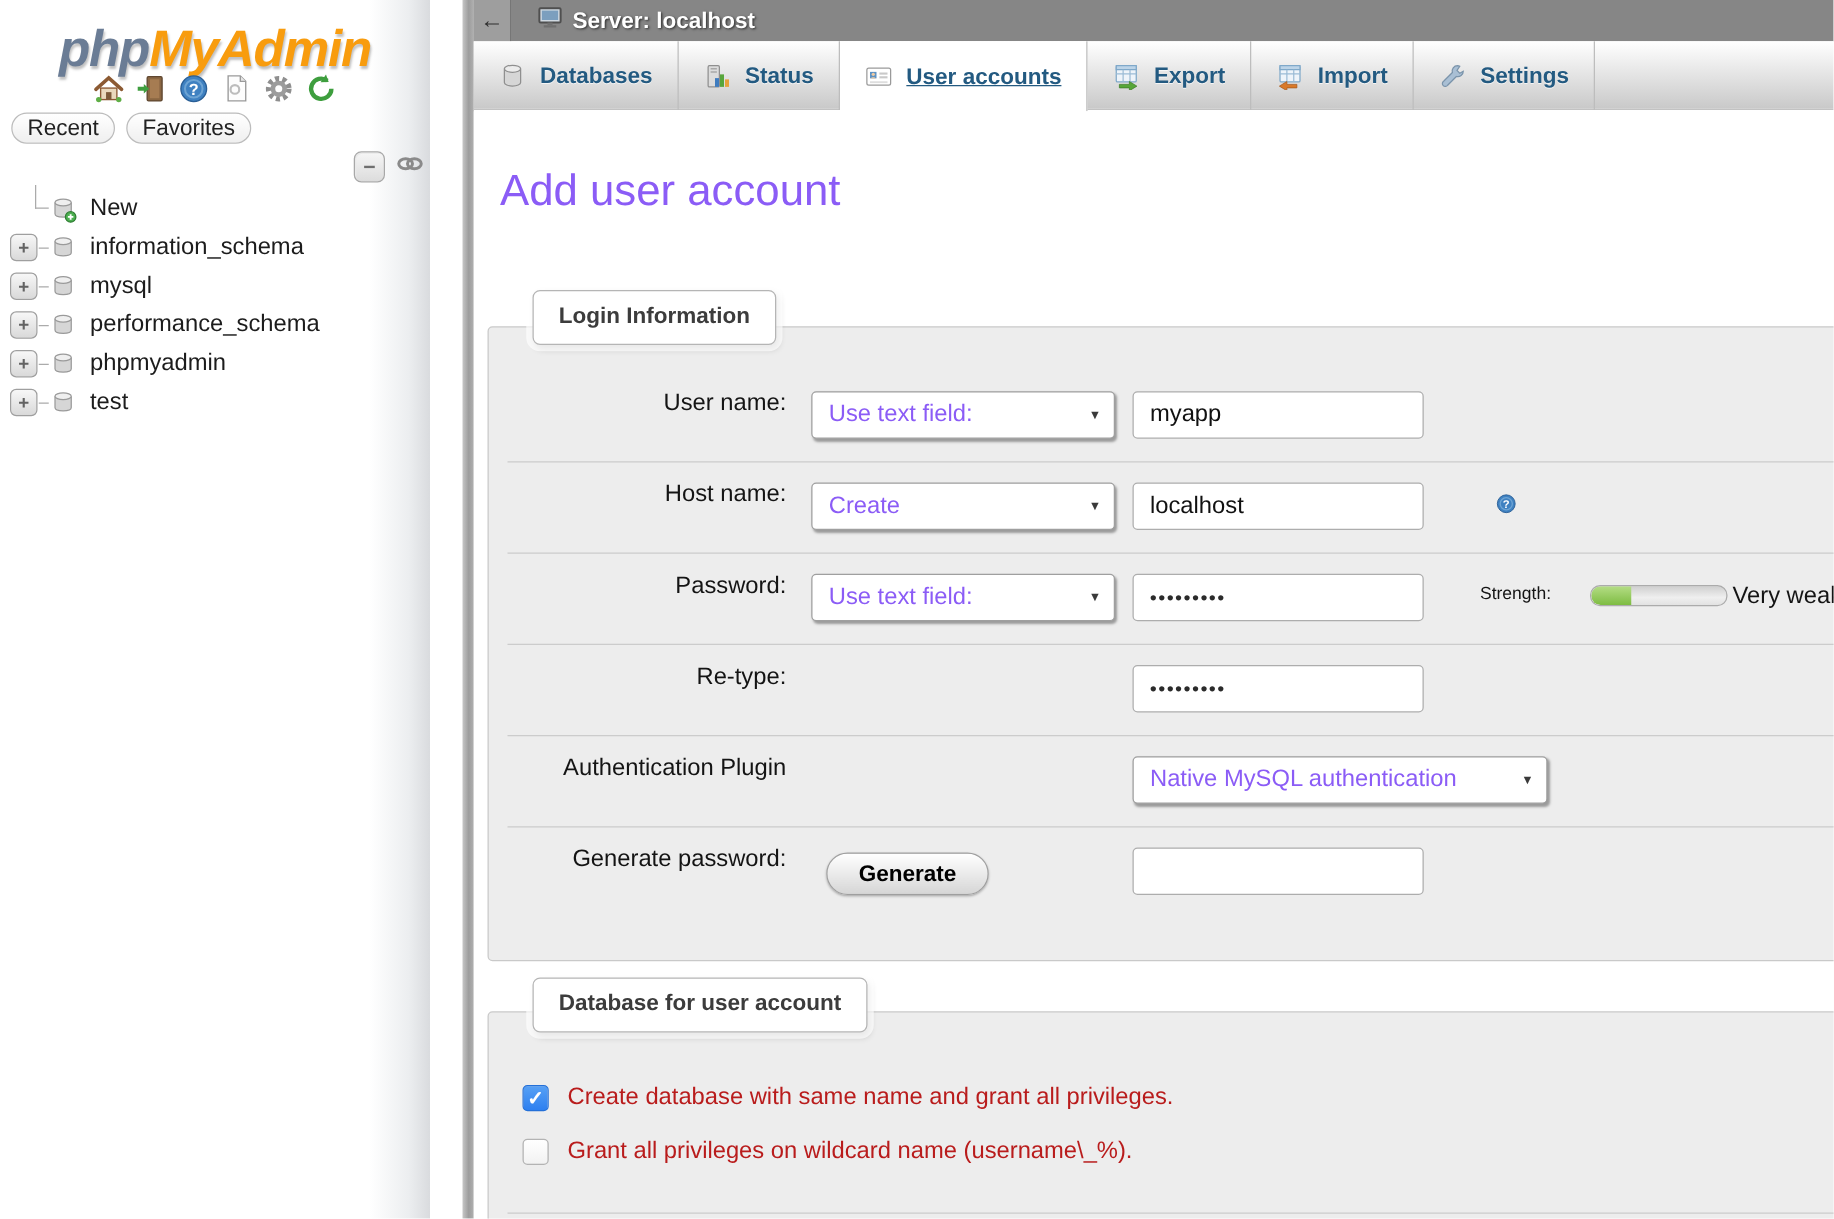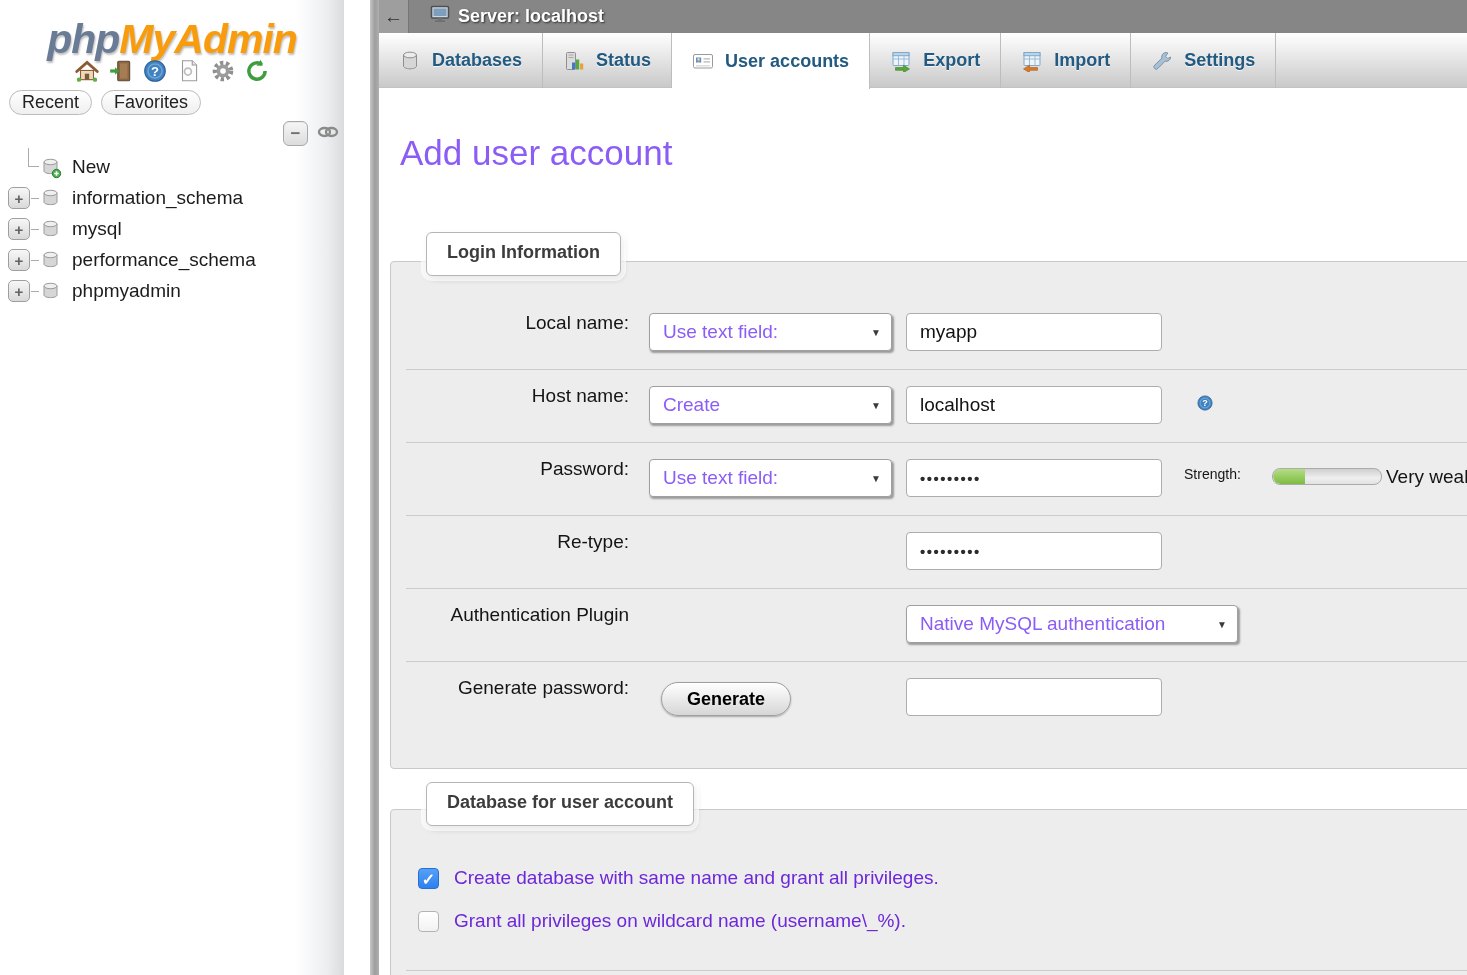--- a/index.html
+++ b/index.html
@@ -57,21 +57,21 @@
   .server { display:flex; align-items:center; gap:7px; margin-left:21px; color:#fff;
             font-size:18px; font-weight:bold; text-shadow:1px 1px 2px rgba(0,0,0,0.65); }
 
   
   .tabbar { position:absolute; left:379px; right:0; top:33px; height:55px;
             background:linear-gradient(#ffffff,#c9c9c9); border-bottom:1px solid #c2c2c2;
             display:flex; }
   .tab { display:flex; align-items:center; gap:11px; padding:0 20px; height:55px;
          font-weight:bold; font-size:18px; color:#235a81; border-right:1px solid #bdbdbd;
          cursor:pointer; text-shadow:0 1px 0 rgba(255,255,255,0.7); }
-  .tab.active { background:#ffffff; height:56px; text-shadow:none; }
+  .tab.active { background:#ffffff; height:56px; text-shadow:none;text-decoration:underline; }
   .ticon { display:flex; align-items:center; }
 
   
   .content { position:absolute; left:379px; right:0; top:89px; bottom:0; background:#fff; }
   h1.page-title { margin:44px 0 0 21px; font-size:35px; font-weight:400; color:#8b5cf6; }
 
   .fieldset { position:absolute; left:11px; width:1105px; background:#ededed;
               border:1px solid #c9c9c9; border-radius:4px; }
   .fs1 { top:172px; height:508px; }
   .fs2 { top:720px; height:300px; }
@@ -93,21 +93,21 @@
              padding-left:13px; cursor:pointer; }
   .mselect .sval { flex:1; white-space:nowrap; overflow:hidden; }
   .mselect .arrow { width:30px; text-align:center; color:#3a3a3a; font-size:10px; flex:0 0 auto; }
   .mselect .arrow::before { content:"\25BC"; }
   .sel-1 { left:243px; width:243px; }
   .sel-auth { left:500px; width:332px; }
 
   .minput { position:absolute; top:16px; height:38px; border:1px solid #adadad; border-radius:4px;
             background:#fff; font-size:19px; color:#111; padding:0 13px;
             font-family:"Liberation Sans", sans-serif; outline:none; }
-  .inp-1 { left:500px; width:256px; }
+  .inp-1 { left:500px; width:233px; }
   .pwdtxt { font-size:15px; letter-spacing:1.5px; font-weight:bold; color:#2b2b2b; }
 
   .helpicon { position:absolute; left:790px; top:24px; cursor:pointer; }
 
   .strength-label { position:absolute; left:778px; top:23px; font-size:14px; color:#141414; }
   .meter { position:absolute; left:866px; top:25px; width:110px; height:17px; border-radius:8px;
            border:1px solid #ababab; background:linear-gradient(#cfcfcf,#efefef 60%,#e2e2e2); overflow:hidden; }
   .meter-fill { height:100%; border-radius:8px 0 0 8px;
                 background:linear-gradient(#b4dd85,#7ebc42); }
   .strength-text { position:absolute; left:980px; top:23px; font-size:19px; color:#141414; white-space:nowrap; }
@@ -118,21 +118,21 @@
              font-family:"Liberation Sans", sans-serif; cursor:pointer;
              box-shadow:0 1px 2px rgba(0,0,0,0.3); }
 
   .cbrow { position:absolute; left:27px; display:flex; align-items:center; gap:15px; cursor:pointer; }
   .cbrow.r1 { top:57px; } .cbrow.r2 { top:100px; }
   .cb { width:21px; height:21px; border-radius:4px; border:1px solid #b3b3b3;
         background:linear-gradient(#ffffff,#f2f2f2); position:relative; flex:0 0 auto; }
   .cb.checked { background:linear-gradient(#56a0f5,#2e80f0); border-color:#2470d8; }
   .cb.checked::after { content:"\2713"; position:absolute; left:0; top:0; width:100%; height:100%;
         color:#fff; font-size:16px; font-weight:bold; text-align:center; line-height:21px; }
-  .cblabel { font-size:19px; color:#6d28d9; white-space:nowrap; }
+  .cblabel { font-size:19px; color:#b91c1c; white-space:nowrap; }
   .fs2-line { position:absolute; left:15px; right:15px; top:160px; border-top:1px solid #cccccc; }
 </style>
 </head>
 <body>
 
 <div class="app">
 
   <aside class="sidebar">
     <div class="logo">
       <span class="lphp">php</span><span class="lmya">MyAdmin</span>
@@ -241,20 +241,29 @@
         <span class="tlabel">performance_schema</span>
       </li>
       <li>
         <span class="plusbtn"></span>
           <span class="hconn"></span>
         <span class="dbicon"><svg width="22" height="21" viewBox="0 0 22 21">
               <path d="M4 6v9c0 1.5 2.9 2.6 6.5 2.6S17 16.5 17 15V6" fill="#d6d6d6" stroke="#9a9a9a"></path>
               <ellipse cx="10.5" cy="6" rx="6.5" ry="2.7" fill="#efefef" stroke="#9a9a9a"></ellipse>
             </svg></span>
         <span class="tlabel">phpmyadmin</span>
+      </li>
+      <li>
+        <span class="plusbtn"></span>
+          <span class="hconn"></span>
+        <span class="dbicon"><svg width="22" height="21" viewBox="0 0 22 21">
+              <path d="M4 6v9c0 1.5 2.9 2.6 6.5 2.6S17 16.5 17 15V6" fill="#d6d6d6" stroke="#9a9a9a"></path>
+              <ellipse cx="10.5" cy="6" rx="6.5" ry="2.7" fill="#efefef" stroke="#9a9a9a"></ellipse>
+            </svg></span>
+        <span class="tlabel">test</span>
       </li>
     </ul>
   </aside>
   <div class="sidebar-divider"></div>
 
   <header class="topbar">
     <div class="backbox">
       <span>←</span>
     </div>
     <div class="server">
@@ -339,21 +348,21 @@
   </nav>
 
   <main class="content">
     <h1 class="page-title">Add user account</h1>
 
     <section class="fieldset fs1">
       <div class="legend">Login Information</div>
       <div class="rows">
 
         <div class="frow">
-          <span class="flabel">Local name:</span>
+          <span class="flabel">User name:</span>
           <div class="mselect sel-1">
             <span class="sval">Use text field:</span>
             <span class="arrow"></span>
           </div>
           <input class="minput inp-1" type="text" value="myapp" style="">
         </div>
 
         <div class="frow">
           <span class="flabel">Host name:</span>
           <div class="mselect sel-1">

